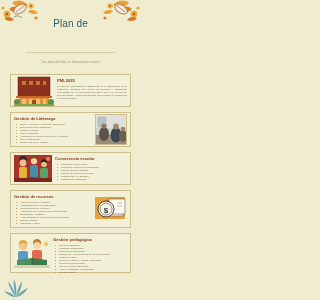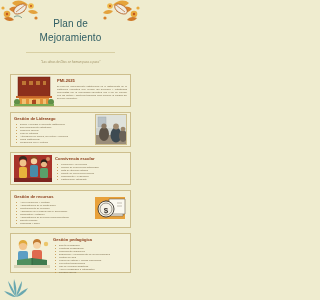--- a/index.html
+++ b/index.html
@@ -142,21 +142,20 @@
       <path d="M6 21 C10 19, 14 20, 16 23 C12 25, 8 24, 6 21 Z" fill="#cf7a2a"></path>
       <path d="M30 14 C34 12, 38 13, 40 16 C36 18, 32 17, 30 14 Z" fill="#e3a23d"></path>
       <path d="M20 2 C22 0, 25 0, 27 2" stroke="#4a7a70" stroke-width="0.8" fill="none"></path>
       <circle cx="5" cy="11" r="1.6" fill="#e9a93c"></circle>
       <circle cx="38" cy="21" r="1.6" fill="#d8822b"></circle>
     </g>
   </svg>
 
   <div class="title">
     <span>Plan de</span>
-    <span class="l2">Mejoramiento</span>
   </div>
   <div class="divider"></div>
   <div class="subtitle">"Las obras de Dios se forman paso a paso"</div>
 
   <div class="card" id="card-pmi">
     <div class="card-inner">
       <div class="col-img">
         <svg class="ill ill-school" viewBox="0 0 40 30">
           <rect x="4" y="1" width="32" height="20" fill="#8c2f1c"></rect>
           <rect x="4" y="1" width="32" height="20" fill="none" stroke="#6d2314" stroke-width="0.5"></rect>

